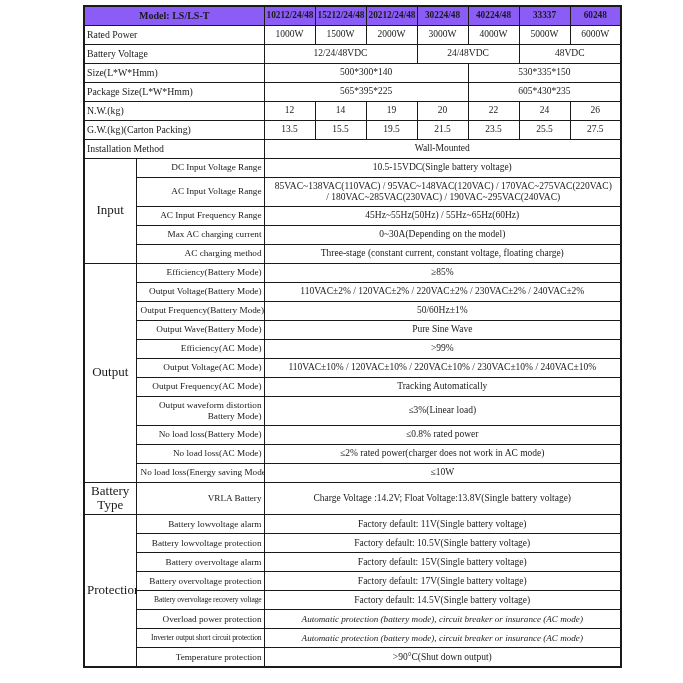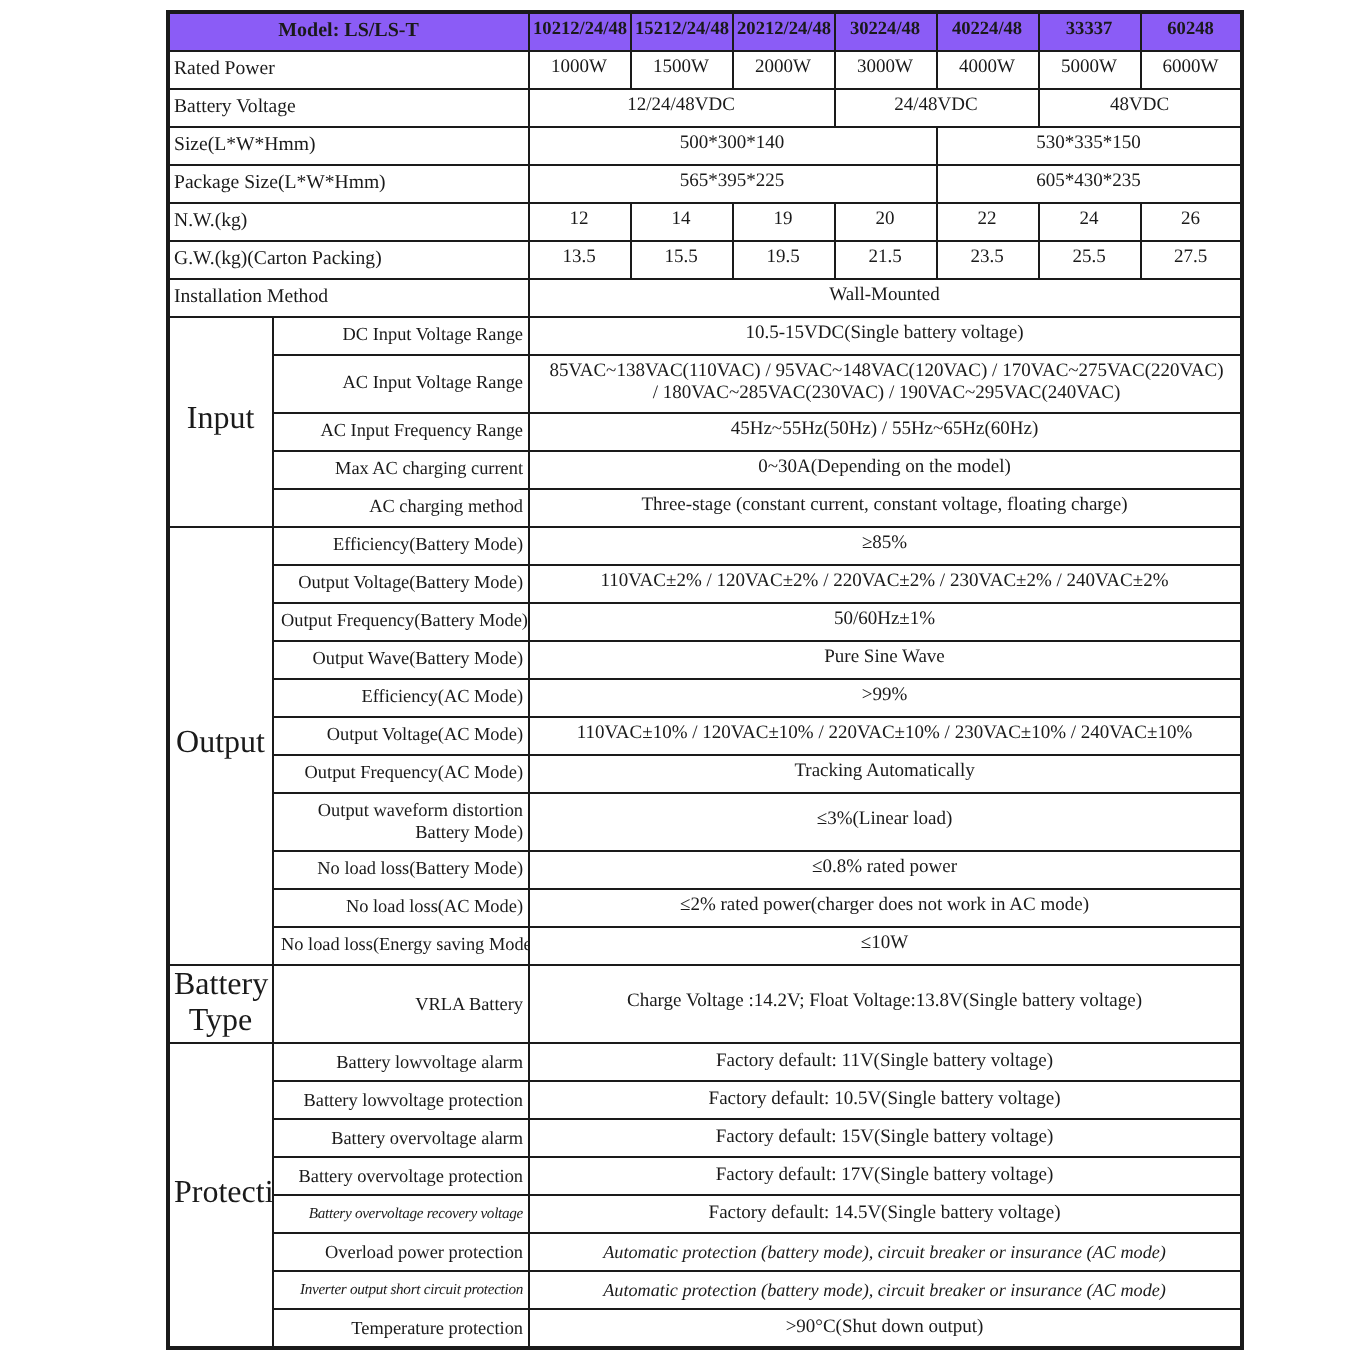--- a/index.html
+++ b/index.html
@@ -32,29 +32,29 @@
   td.hdr {
     background:#8b5cf6;
     font-weight:bold;
     font-size:9.3px;
   }
   td.model-label { font-size:10px; }
   td.lbl {
     text-align:left;
     font-size:9.8px;
   }
-  td.grp { font-size:16px; }
+  td.grp { font-size:13px; }
   td.sub {
     text-align:right;
     padding-left:4px;
     font-size:9.2px;
     white-space:nowrap;
   }
   td.sub.wrap2 { white-space:normal;margin-left:36px; }
-  td.sub.xs { font-size:7.6px; letter-spacing:-0.15px;font-style:italic; }
+  td.sub.xs { font-size:7.6px; letter-spacing:-0.15px; }
   td.left-val {
     text-align:center;
     padding-left:8px; padding-right:6px;margin-top:29px;
   }
   td.nowrap-val { white-space:nowrap; font-size:9.1px;font-style:italic; }
 </style>
 </head>
 <body>
 
 <div class="page">

